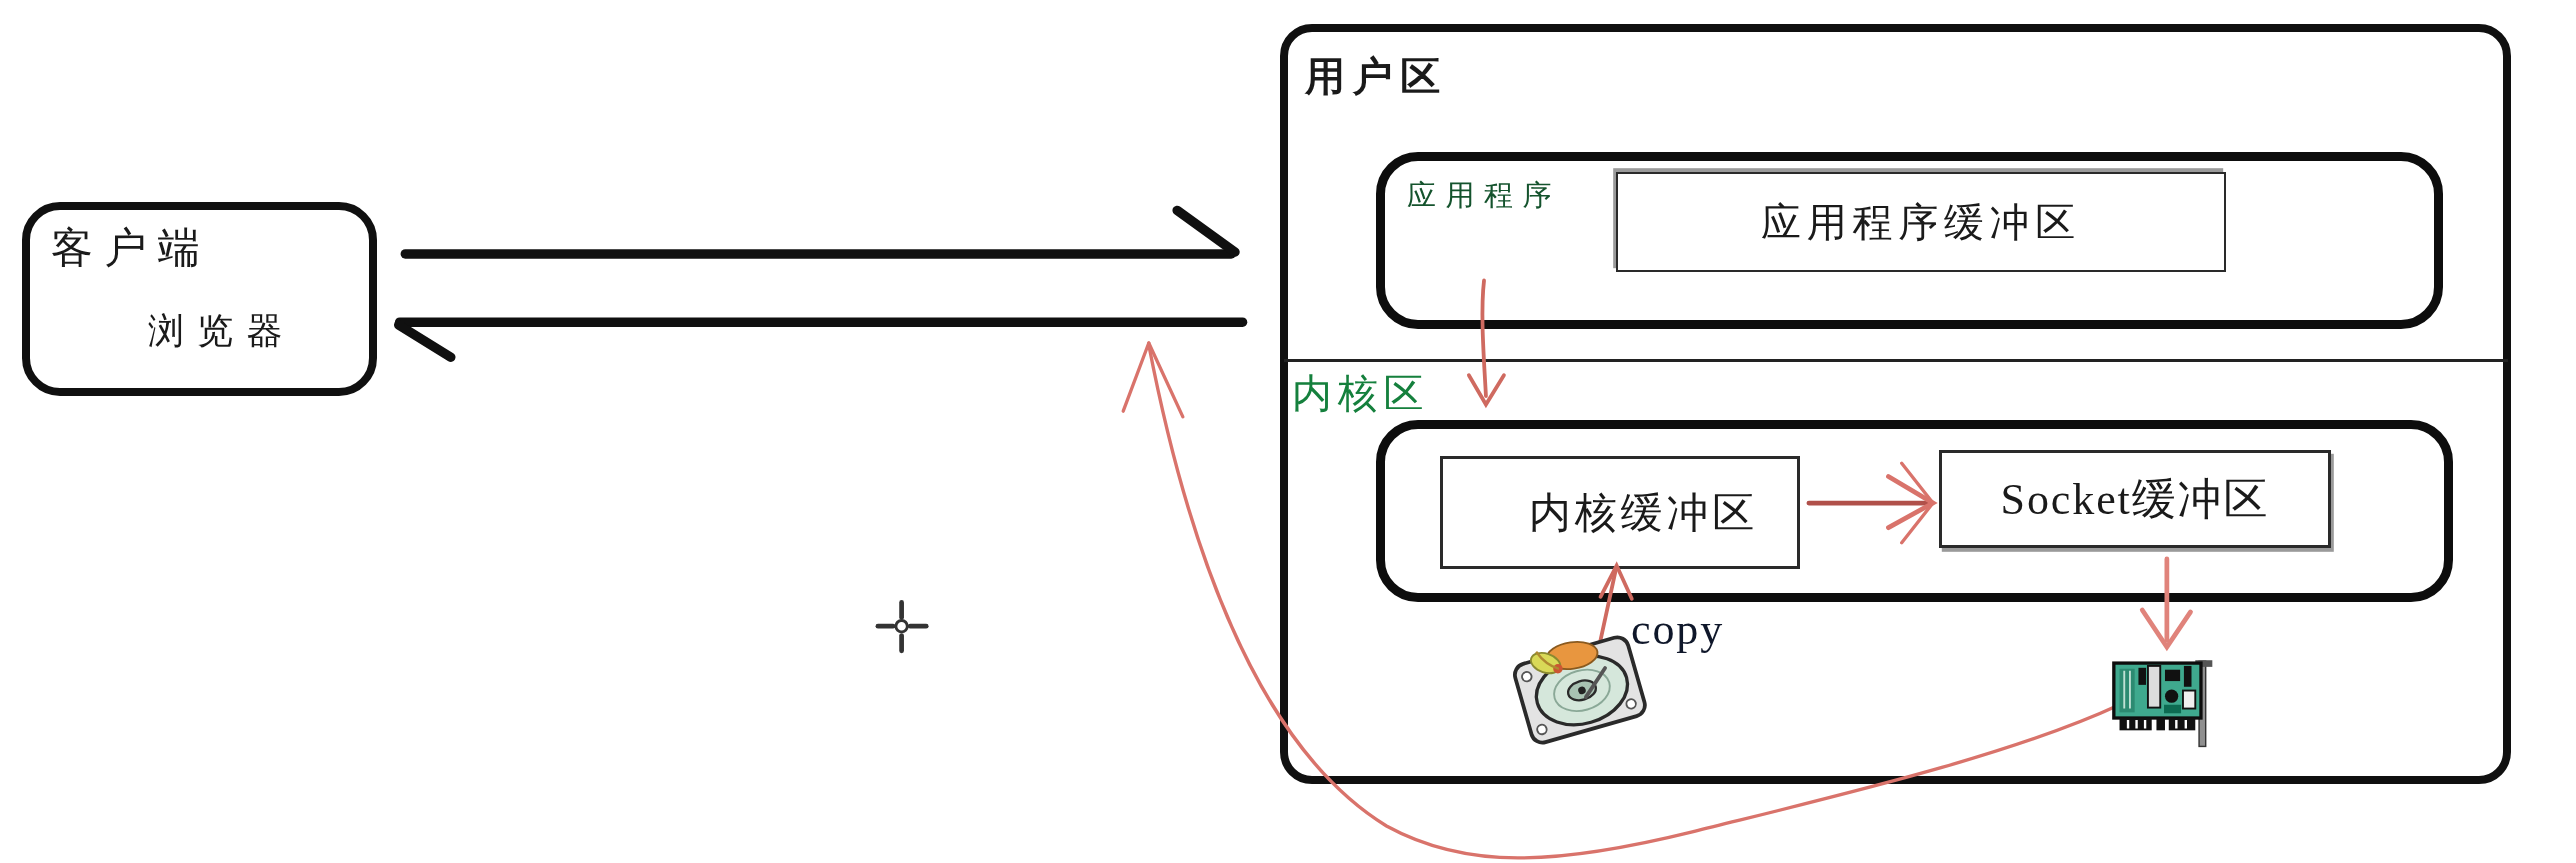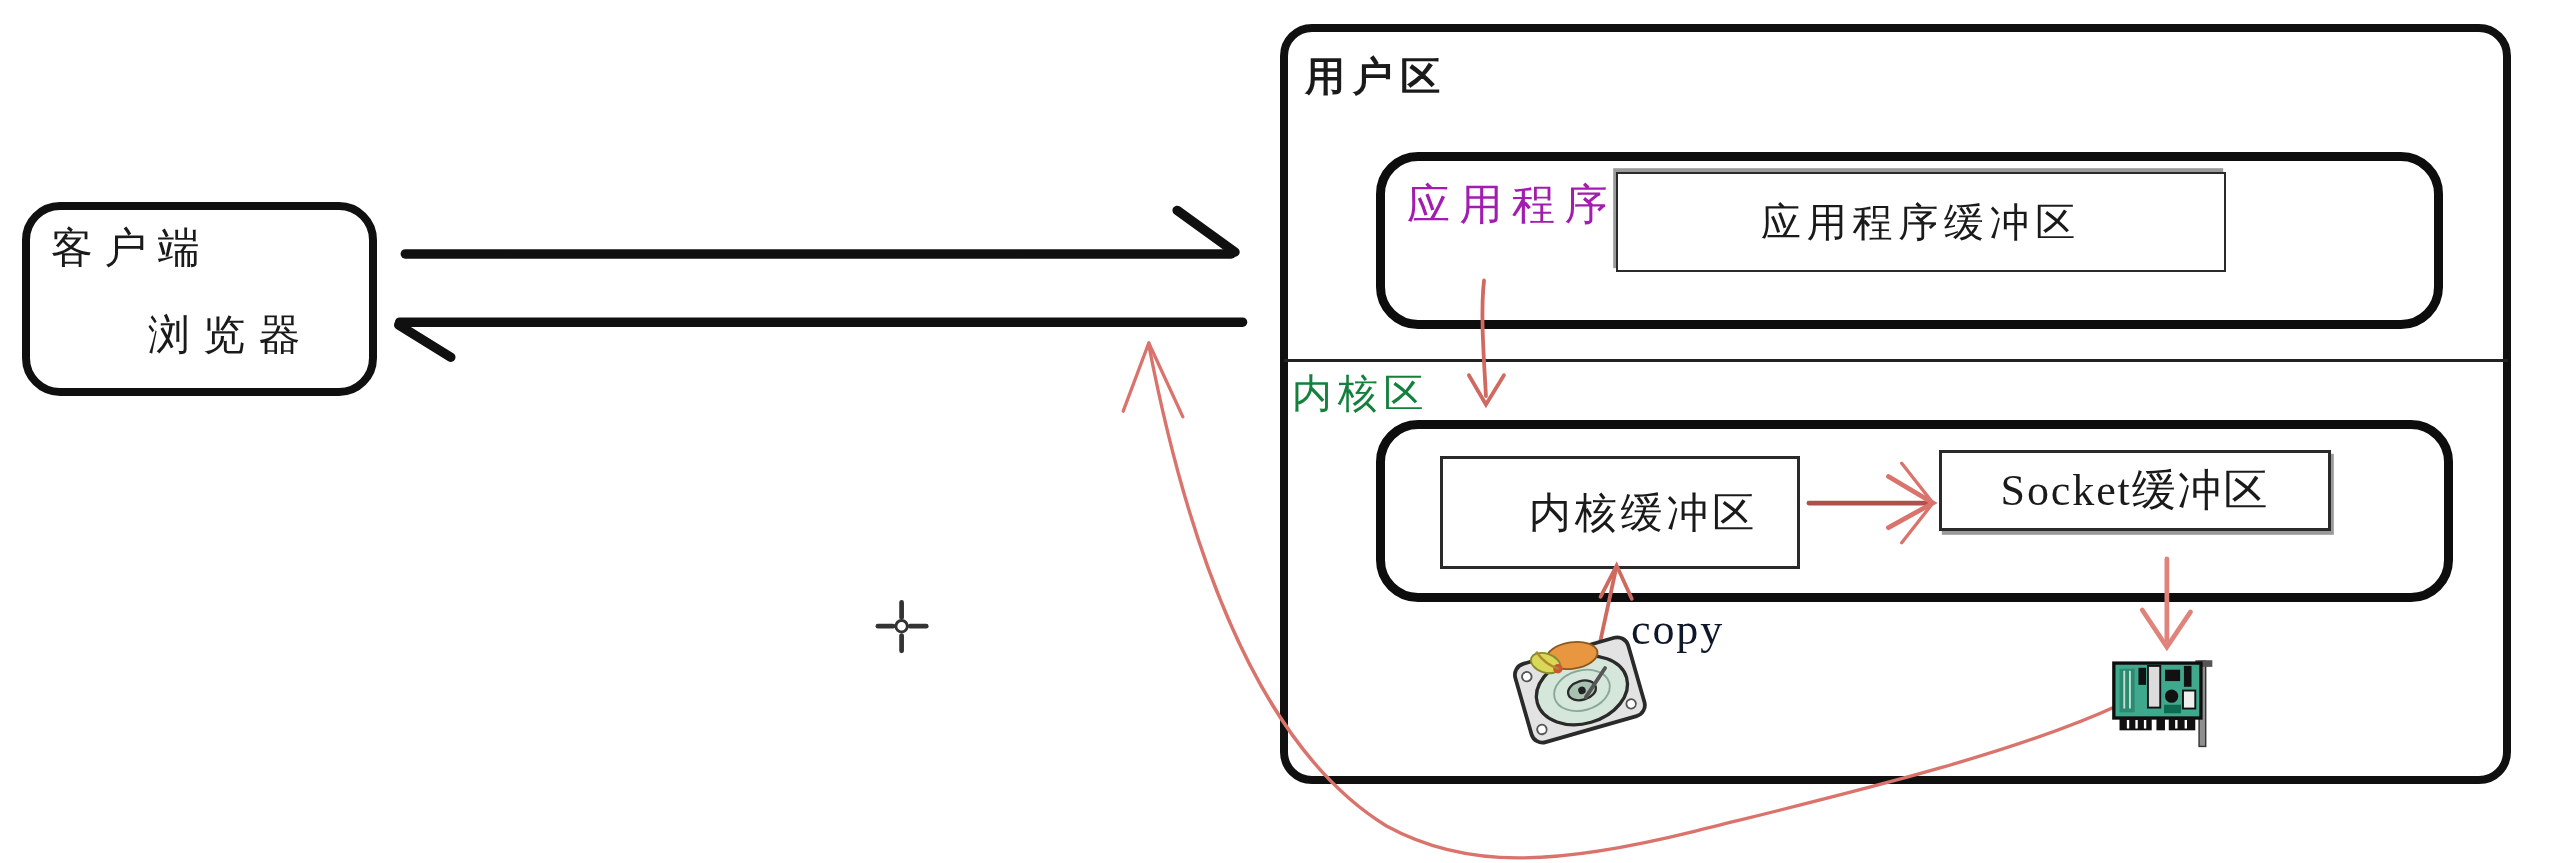--- a/index.html
+++ b/index.html
@@ -11,58 +11,58 @@
     overflow:hidden;
   }
   .abs{position:absolute;}
   
   .client-box{
     left:22px;top:202px;width:355px;height:194px;
     border:8.5px solid #101010;border-radius:38px;
     box-sizing:border-box;background:#fff;
   }
   .client-label{left:21px;top:9.5px;font-size:42px;letter-spacing:11.4px;color:#1a1a1a;}
-  .client-sublabel{left:118px;top:97px;font-size:42px;letter-spacing:13.3px;color:#1a1a1a;}
+  .client-sublabel{left:118px;top:97px;font-size:36px;letter-spacing:13.3px;color:#1a1a1a;}
 
   .big-box{
     left:1280px;top:24px;width:1231px;height:760px;
     border:8.5px solid #101010;border-radius:32px;
     box-sizing:border-box;background:transparent;
   }
   .userspace-label{left:1305px;top:49px;font-size:40px;letter-spacing:7.6px;color:#1a1a1a;font-weight:bold;}
   .divider{left:1284px;top:359px;width:1224px;height:2.8px;background:#222;}
   .kernelspace-label{left:1292px;top:366px;font-size:40px;letter-spacing:5.7px;color:#15803d;}
 
   .app-box{
     left:1376px;top:152px;width:1067px;height:177px;
     border:9.5px solid #0d0d0d;border-radius:42px;
     box-sizing:border-box;background:#fff;
   }
-  .app-label{left:1407px;top:176px;font-size:43px;letter-spacing:9.5px;color:#a21caf;}
+  .app-label{left:1407px;top:176px;font-size:29px;letter-spacing:9.5px;color:#14532d;}
   .app-buffer{
     left:1616px;top:172px;width:610px;height:100px;
     border:2.8px solid #2a2a2a;box-sizing:border-box;background:#fff;
     box-shadow:-2.8px -3.8px 0 #9a9a9a;
     display:flex;align-items:center;justify-content:center;
     font-size:40px;letter-spacing:5.7px;color:#1a1a1a;
   }
 
   .kernel-box{
     left:1376px;top:420px;width:1077px;height:182px;
     border:9.5px solid #0d0d0d;border-radius:42px;
     box-sizing:border-box;background:#fff;
   }
   .kernel-buffer{
     left:1440px;top:456px;width:360px;height:113px;
     border:3.8px solid #2a2a2a;box-sizing:border-box;background:#fff;
     display:flex;align-items:center;justify-content:center;
     font-size:42px;letter-spacing:3.8px;color:#1a1a1a;padding-left:47px;
   }
   .socket-buffer{
-    left:1939px;top:450px;width:392px;height:81px;
+    left:1939px;top:450px;width:392px;height:98px;
     border:3.8px solid #2a2a2a;box-sizing:border-box;background:#fff;
     box-shadow:2.8px 3.8px 0 #9a9a9a;
     display:flex;align-items:center;justify-content:center;
     font-size:44px;letter-spacing:1.9px;color:#1a1a1a;
   }
 
   
   .sendfile-label{
     left:1499px;top:336px;
     font-family:"Liberation Mono","DejaVu Sans Mono",monospace;

